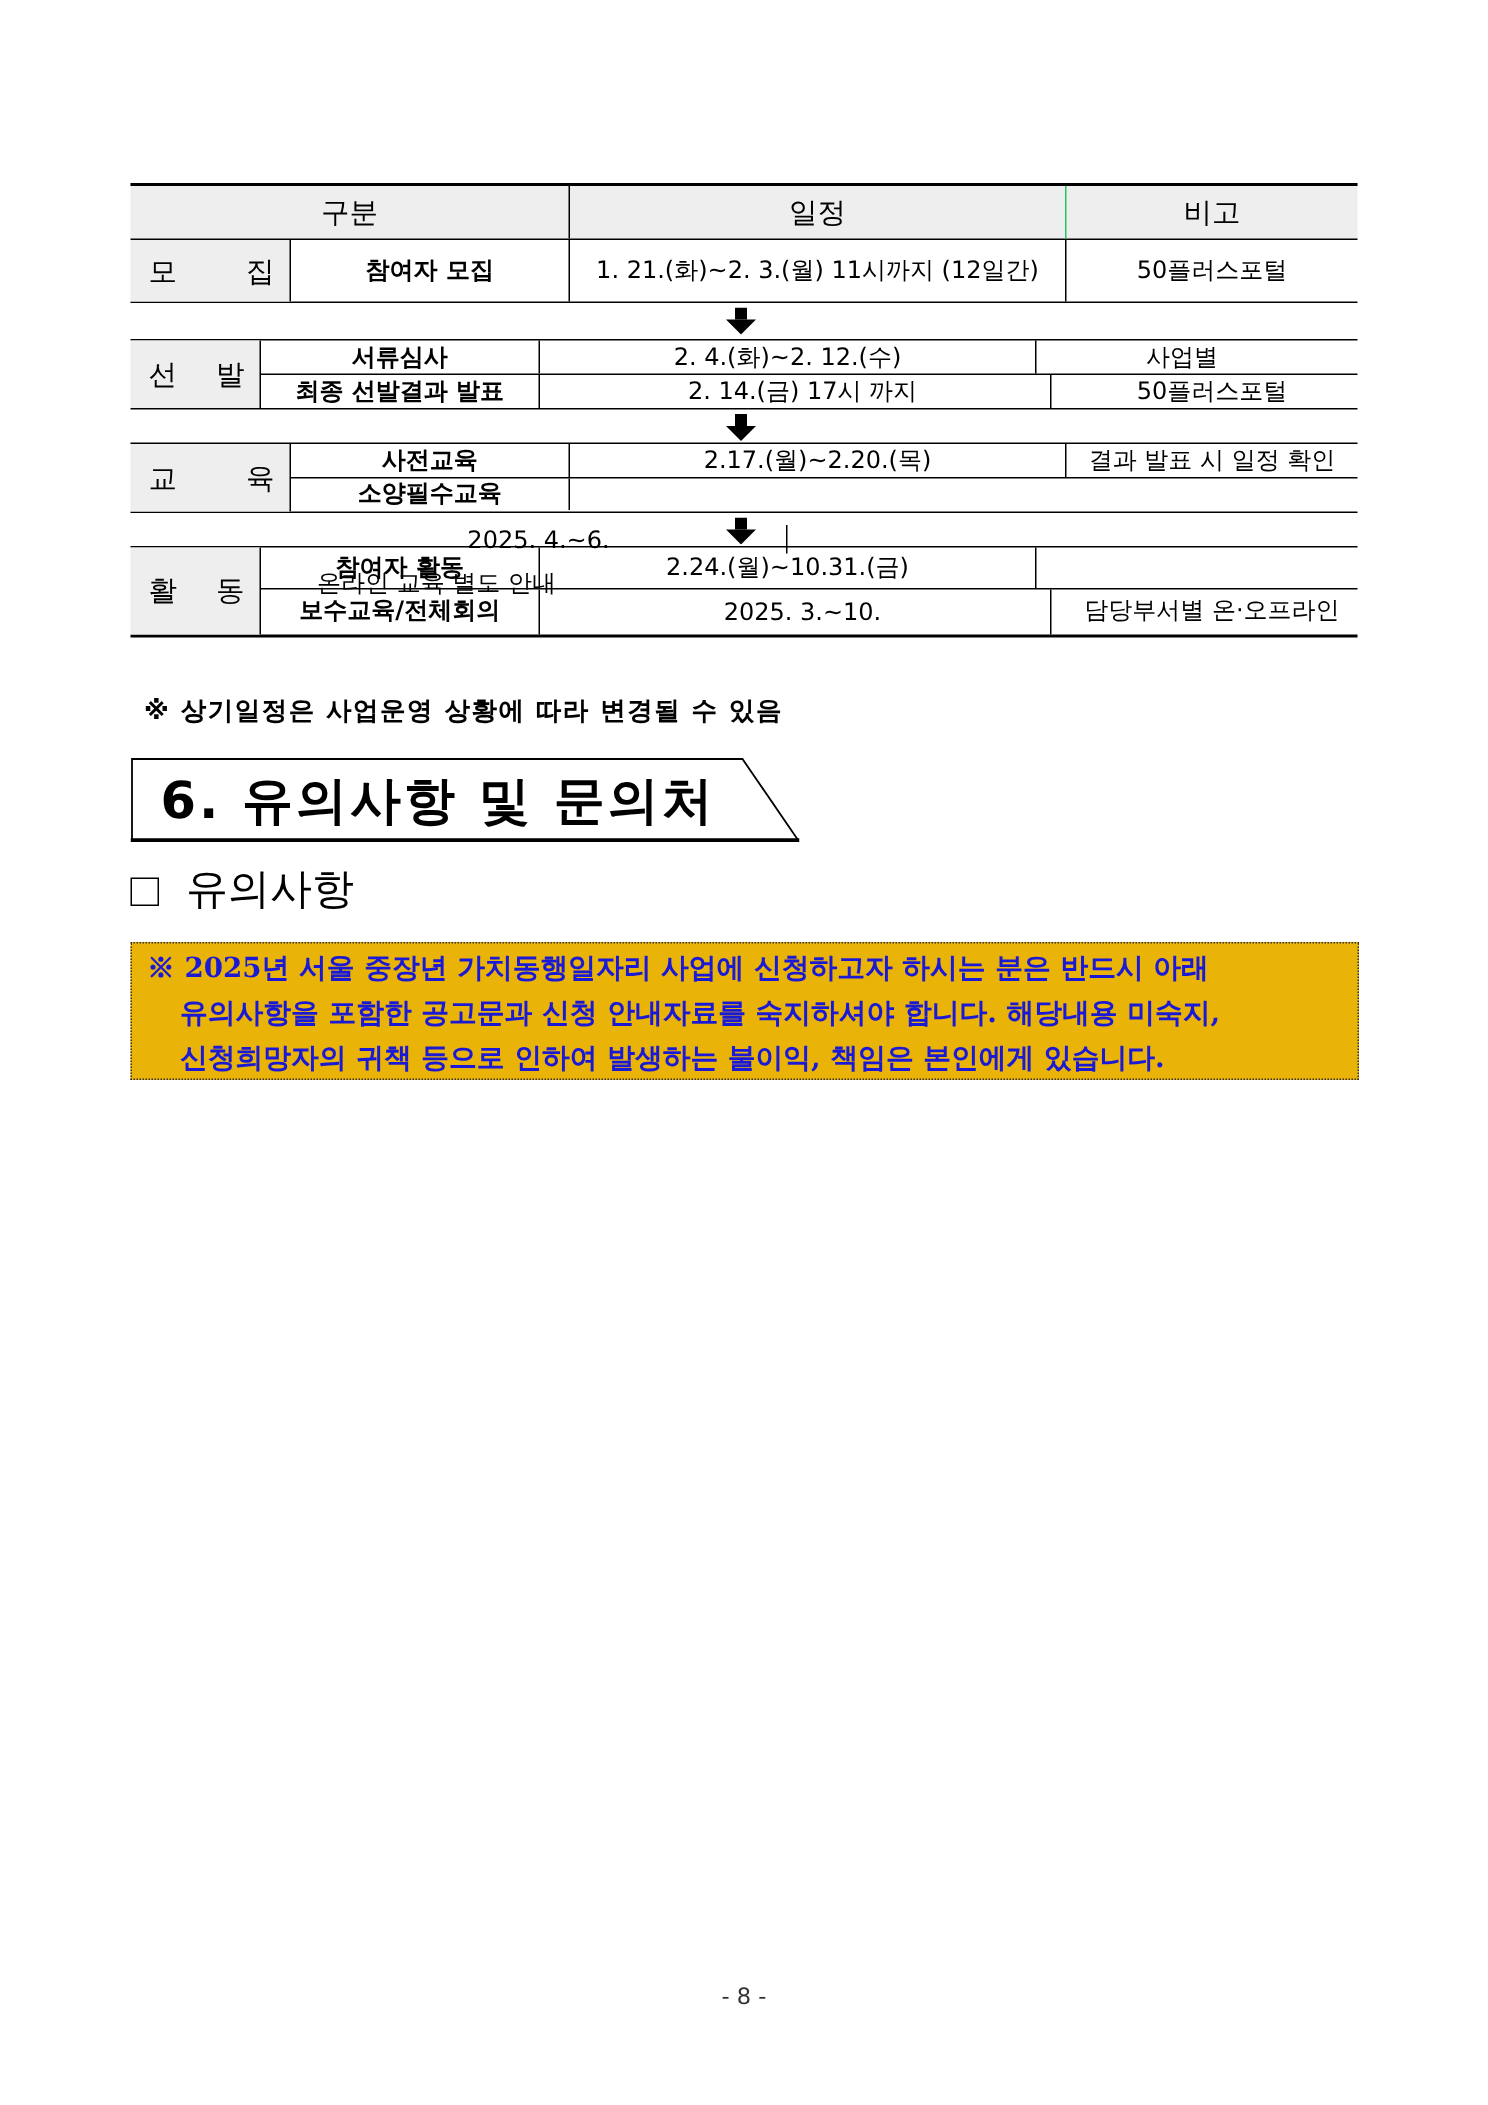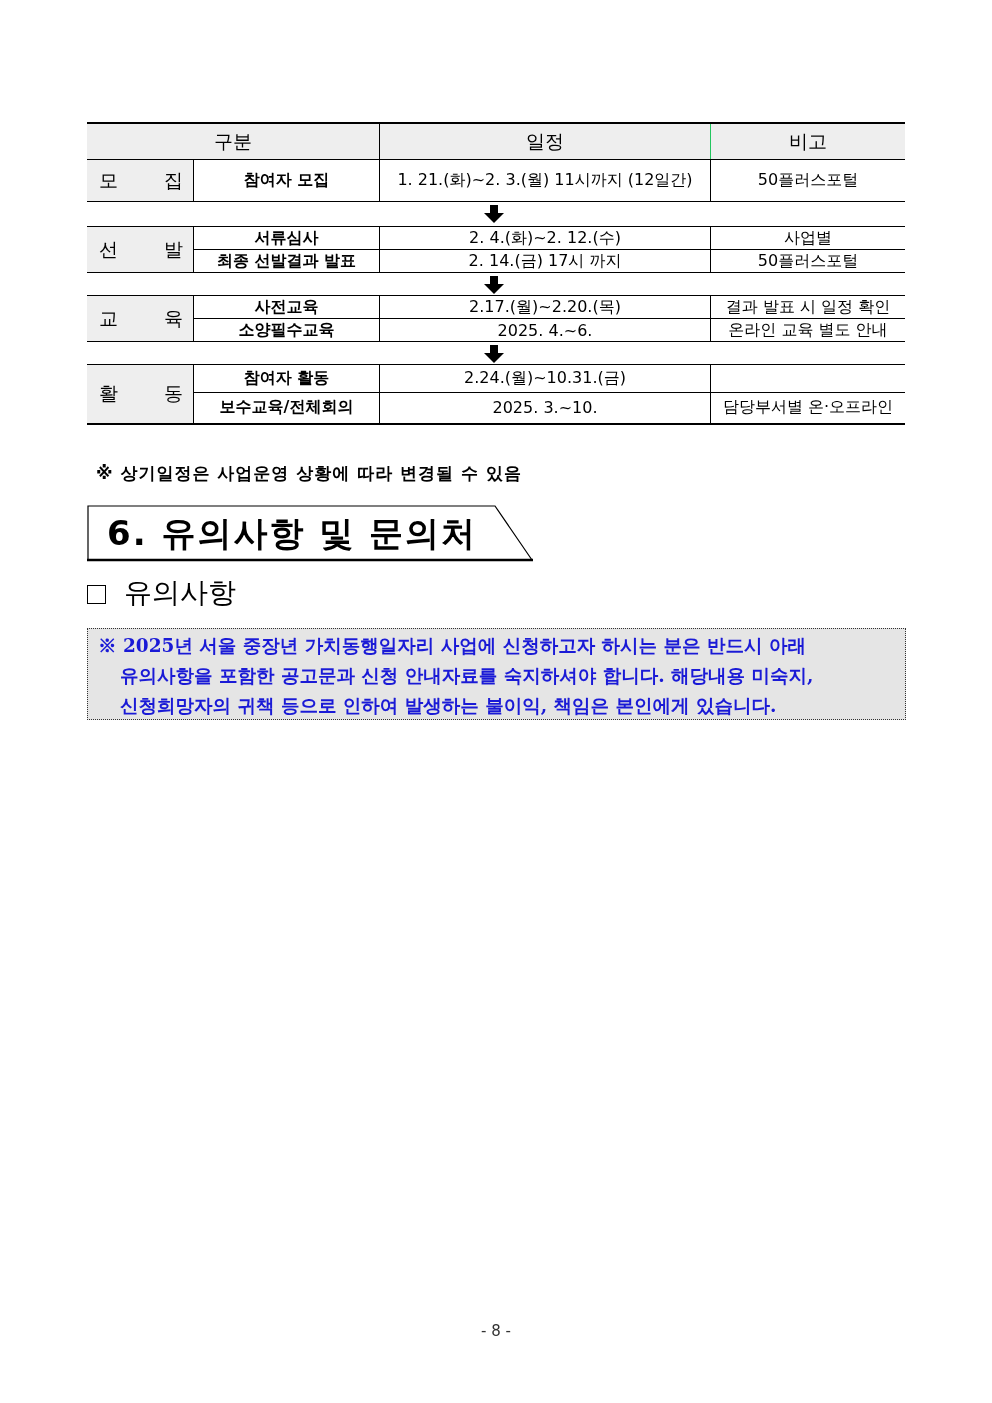--- a/index.html
+++ b/index.html
@@ -14,36 +14,36 @@
   .c4 { width: 194px; }
   .hdr { height: 38px; background: #eeeeee; border-top: 2px solid #000; border-bottom: 1px solid #000; }
   .hdr .cell { font-size: 19px; }
   .hdr .c12 { width: 293px; border-right: 1px solid #000; }
   .hdr .c3 { border-right: 1px solid #22c55e; }
 
   .group { display: flex; border-top: 1px solid #000; border-bottom: 1px solid #000; box-sizing: border-box; }
   .grp-label { width: 107px; background: #eeeeee; border-right: 1px solid #000; display: flex; align-items: center; justify-content: space-between; padding: 0 10px 0 12px; box-sizing: border-box; font-size: 19px; }
   .grp-body { flex: 1; display: flex; flex-direction: column; }
   .sub { display: flex; }
-  .sub + .sub { border-top: 1px solid #000; }
+  .sub + .sub { border-top: 1px solid #000; gap: 10px; }
   .sub .c2 { border-right: 1px solid #000; font-weight: bold; }
   .sub .c3 { border-right: 1px solid #000; }
   .arrow-row { height: 24px; position: relative; }
   .arrow { position: absolute; left: 397px; top: 3px; width: 20px; height: 18px; }
 
   .note { position: absolute; left: 96px; top: 434px; font-size: 17px; font-weight: bold; letter-spacing: 1px; white-space: nowrap; margin-top: 28px; }
 
   .sec-title { position: absolute; left: 87px; top: 505px; width: 446px; height: 44px; }
   .sec-title svg { position: absolute; left: 0; top: 0; }
   .sec-title .txt { position: absolute; left: 20px; top: 6px; font-size: 34px; font-weight: bold; letter-spacing: 2px; white-space: nowrap; }
 
   .subhead { position: absolute; left: 87px; top: 574px; font-size: 28px; font-weight: normal; white-space: nowrap; display: flex; align-items: center; }
   .checkbox { width: 19px; height: 19px; border: 1.5px solid #000; box-sizing: border-box; margin-right: 18px; margin-top: 3px; }
 
-  .notice { position: absolute; left: 87px; top: 628px; width: 819px; height: 92px; background: #e5e5e5; border: 1px dotted #333; box-sizing: border-box; color: #1a1ad6; font-family: "DejaVu Serif", "Liberation Serif", serif; font-weight: bold; font-size: 18.5px; line-height: 30px; padding: 2px 6px 0 10px; }
+  .notice { position: absolute; left: 87px; top: 628px; width: 819px; height: 92px; background: #eab308; border: 1px dotted #333; box-sizing: border-box; color: #1a1ad6; font-family: "DejaVu Serif", "Liberation Serif", serif; font-weight: bold; font-size: 18.5px; line-height: 30px; padding: 2px 6px 0 10px; }
   .notice .line { white-space: nowrap; text-align: justify; }
   .notice .indent { padding-left: 22px; }
 
   .pageno { position: absolute; left: 0; width: 992px; top: 1322px; text-align: center; font-size: 15px; color: #333; }
 </style>
 </head>
 <body>
 
 <div class="page">
 
@@ -105,21 +105,21 @@
       <div class="grp-label">
         <span>교</span>
         <span>육</span>
       </div>
       <div class="grp-body">
         <div class="sub" style="height:22px;">
           <div class="cell c2">사전교육</div>
           <div class="cell c3">2.17.(월)~2.20.(목)</div>
           <div class="cell c4">결과 발표 시 일정 확인</div>
         </div>
-        <div class="sub" style="height:22px;">
+        <div class="sub" style="height:22px;flex-direction:column;">
           <div class="cell c2">소양필수교육</div>
           <div class="cell c3">2025. 4.~6.</div>
           <div class="cell c4">온라인 교육 별도 안내</div>
         </div>
       </div>
     </div>
 
     <div class="arrow-row" style="height:22px;">
       <svg class="arrow" viewBox="0 0 20 18">
           <rect x="6" y="0" width="8" height="8" fill="#000"></rect>

